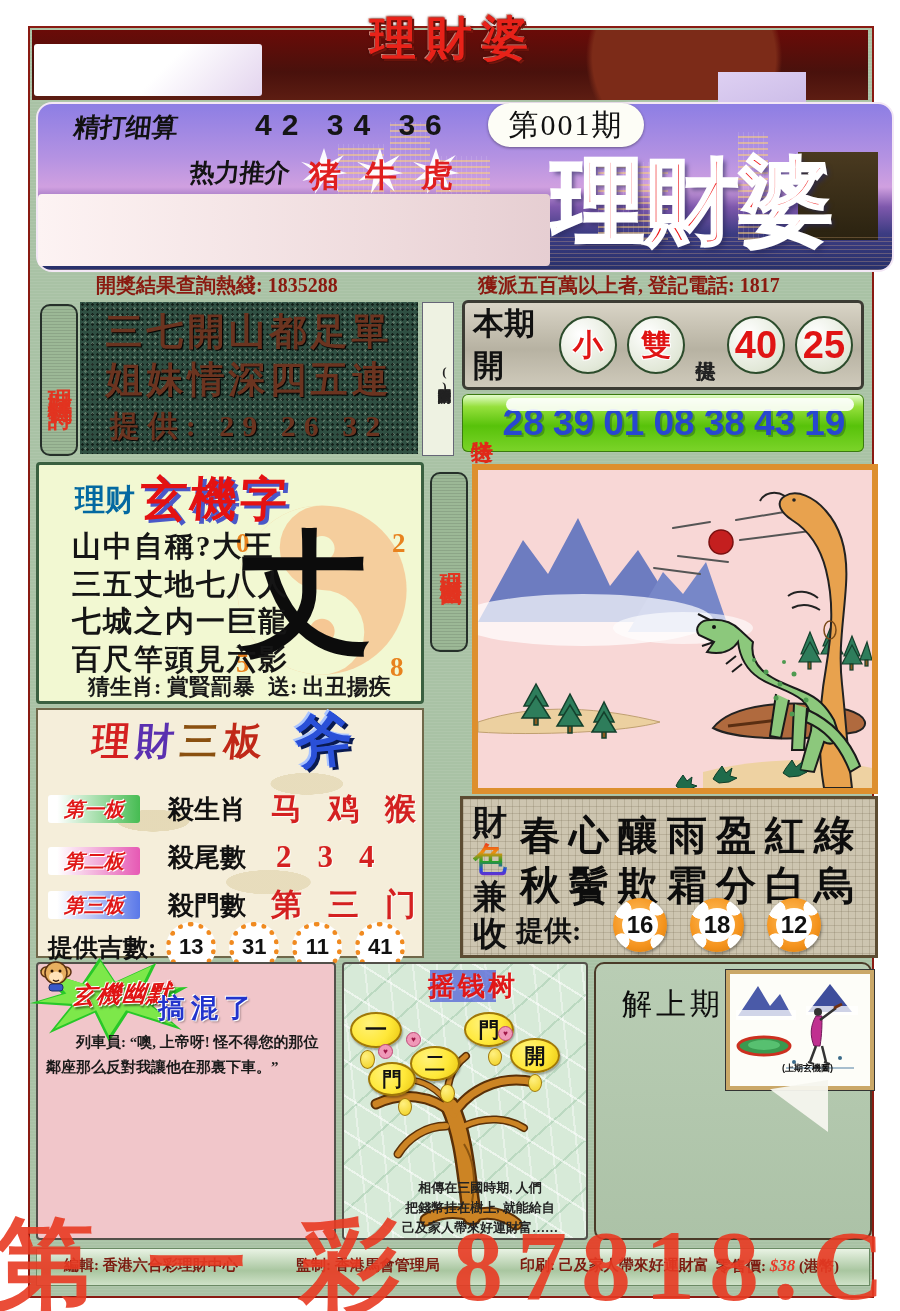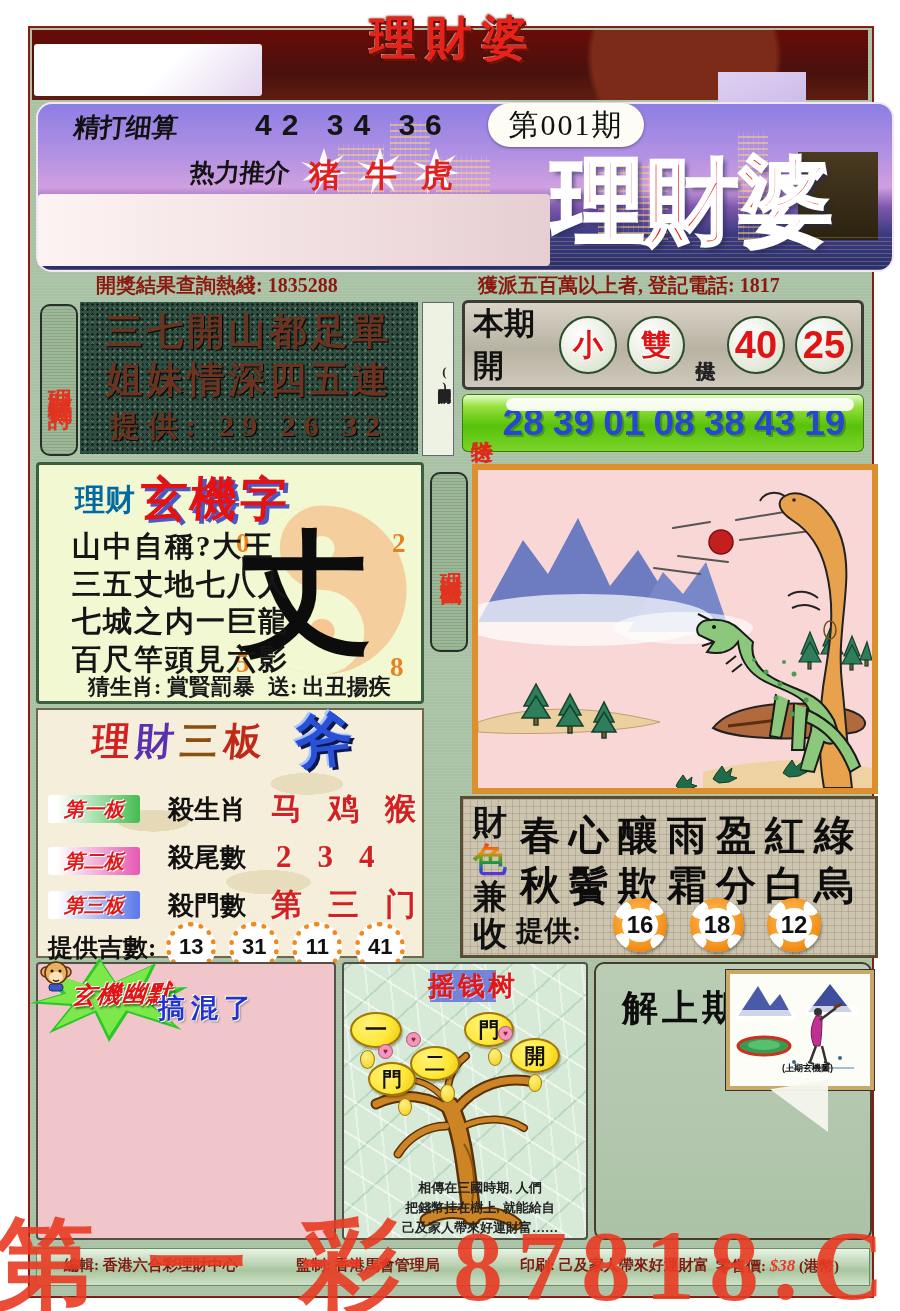--- a/index.html
+++ b/index.html
@@ -191,21 +191,21 @@
     border:1px solid #a07808;}
   .pinkdot{position:absolute;width:13px;height:13px;border-radius:50%;background:#f099b8;
     border:1px solid #c04878;display:flex;align-items:center;justify-content:center;
     font-size:8px;color:#a01848;}
   .tree-caption{left:382px;top:1178px;width:196px;text-align:center;}
   .tree-caption div{font-size:13px;font-weight:bold;color:#222;line-height:20px;
     font-family:"Liberation Serif",serif;}
   
   .last{left:594px;top:962px;width:278px;height:278px;background:linear-gradient(#b9cdb4,#acc2a7);
     border:2px solid #4a3a28;border-radius:10px;box-sizing:border-box;}
-  .last-title{left:622px;top:984px;font-size:36px;font-weight:bold;color:#0d0d0d;letter-spacing:4px;
+  .last-title{left:622px;top:984px;font-size:30px;font-weight:normal;color:#0d0d0d;letter-spacing:4px;
     font-family:"Liberation Serif",serif;}
   .inset{left:726px;top:970px;width:140px;height:112px;background:#fdfdf8;border:4px solid #caa868;
     outline:1px solid #333;}
   .inset-caption{left:782px;top:1062px;font-size:9px;font-weight:bold;color:#111;}
   .curl{left:770px;top:1080px;width:58px;height:52px;background:#f6f6ee;opacity:.95;
     clip-path:polygon(100% 0,100% 100%,0 18%);}
   
   .footer{left:36px;top:1248px;width:832px;height:36px;border:1px solid #6a8a64;
     background:linear-gradient(180deg,#e9f3e4,#a9c6a0 60%,#cfe2c8);}
   .fitem{top:1256px;font-size:15px;font-weight:bold;color:#7c1b10;font-family:"Liberation Serif",serif;}
@@ -467,20 +467,21 @@
     <circle cx="18" cy="15" r="11" fill="#e8b060" stroke="#5a3010" stroke-width="1.5"></circle>
     <ellipse cx="18" cy="19" rx="7" ry="5.5" fill="#ffe2b8"></ellipse>
     <circle cx="14" cy="13" r="1.5" fill="#2a1405"></circle>
       <circle cx="22" cy="13" r="1.5" fill="#2a1405"></circle>
     <path d="M15 22 q3 2.5 6 0" fill="none" stroke="#2a1405" stroke-width="1.3"></path>
     <rect x="11" y="26" width="14" height="7" rx="3" fill="#3858c8" stroke="#20306a"></rect>
   </svg>
   <div class="abs humor-badge">玄機幽默</div>
   <div class="abs humor-title">搞混了</div>
   <div class="abs humor-body">
+    <p>列車員: “噢, 上帝呀! 怪不得您的那位鄰座那么反對我讓他在那裏下車。”</p>
   </div>
 
   <div class="abs tree-panel">
     <svg width="246" height="278" viewBox="0 0 246 278">
       <g fill="none" stroke="#5a3008" stroke-linecap="round">
         <path d="M128 252 C122 210 120 172 106 142" stroke-width="20"></path>
         <path d="M110 150 C86 130 58 128 32 140" stroke-width="11"></path>
         <path d="M102 162 C82 162 64 174 54 190" stroke-width="9"></path>
         <path d="M112 146 C132 120 162 112 190 118" stroke-width="11"></path>
         <path d="M120 162 C142 152 164 154 180 164" stroke-width="8"></path>

